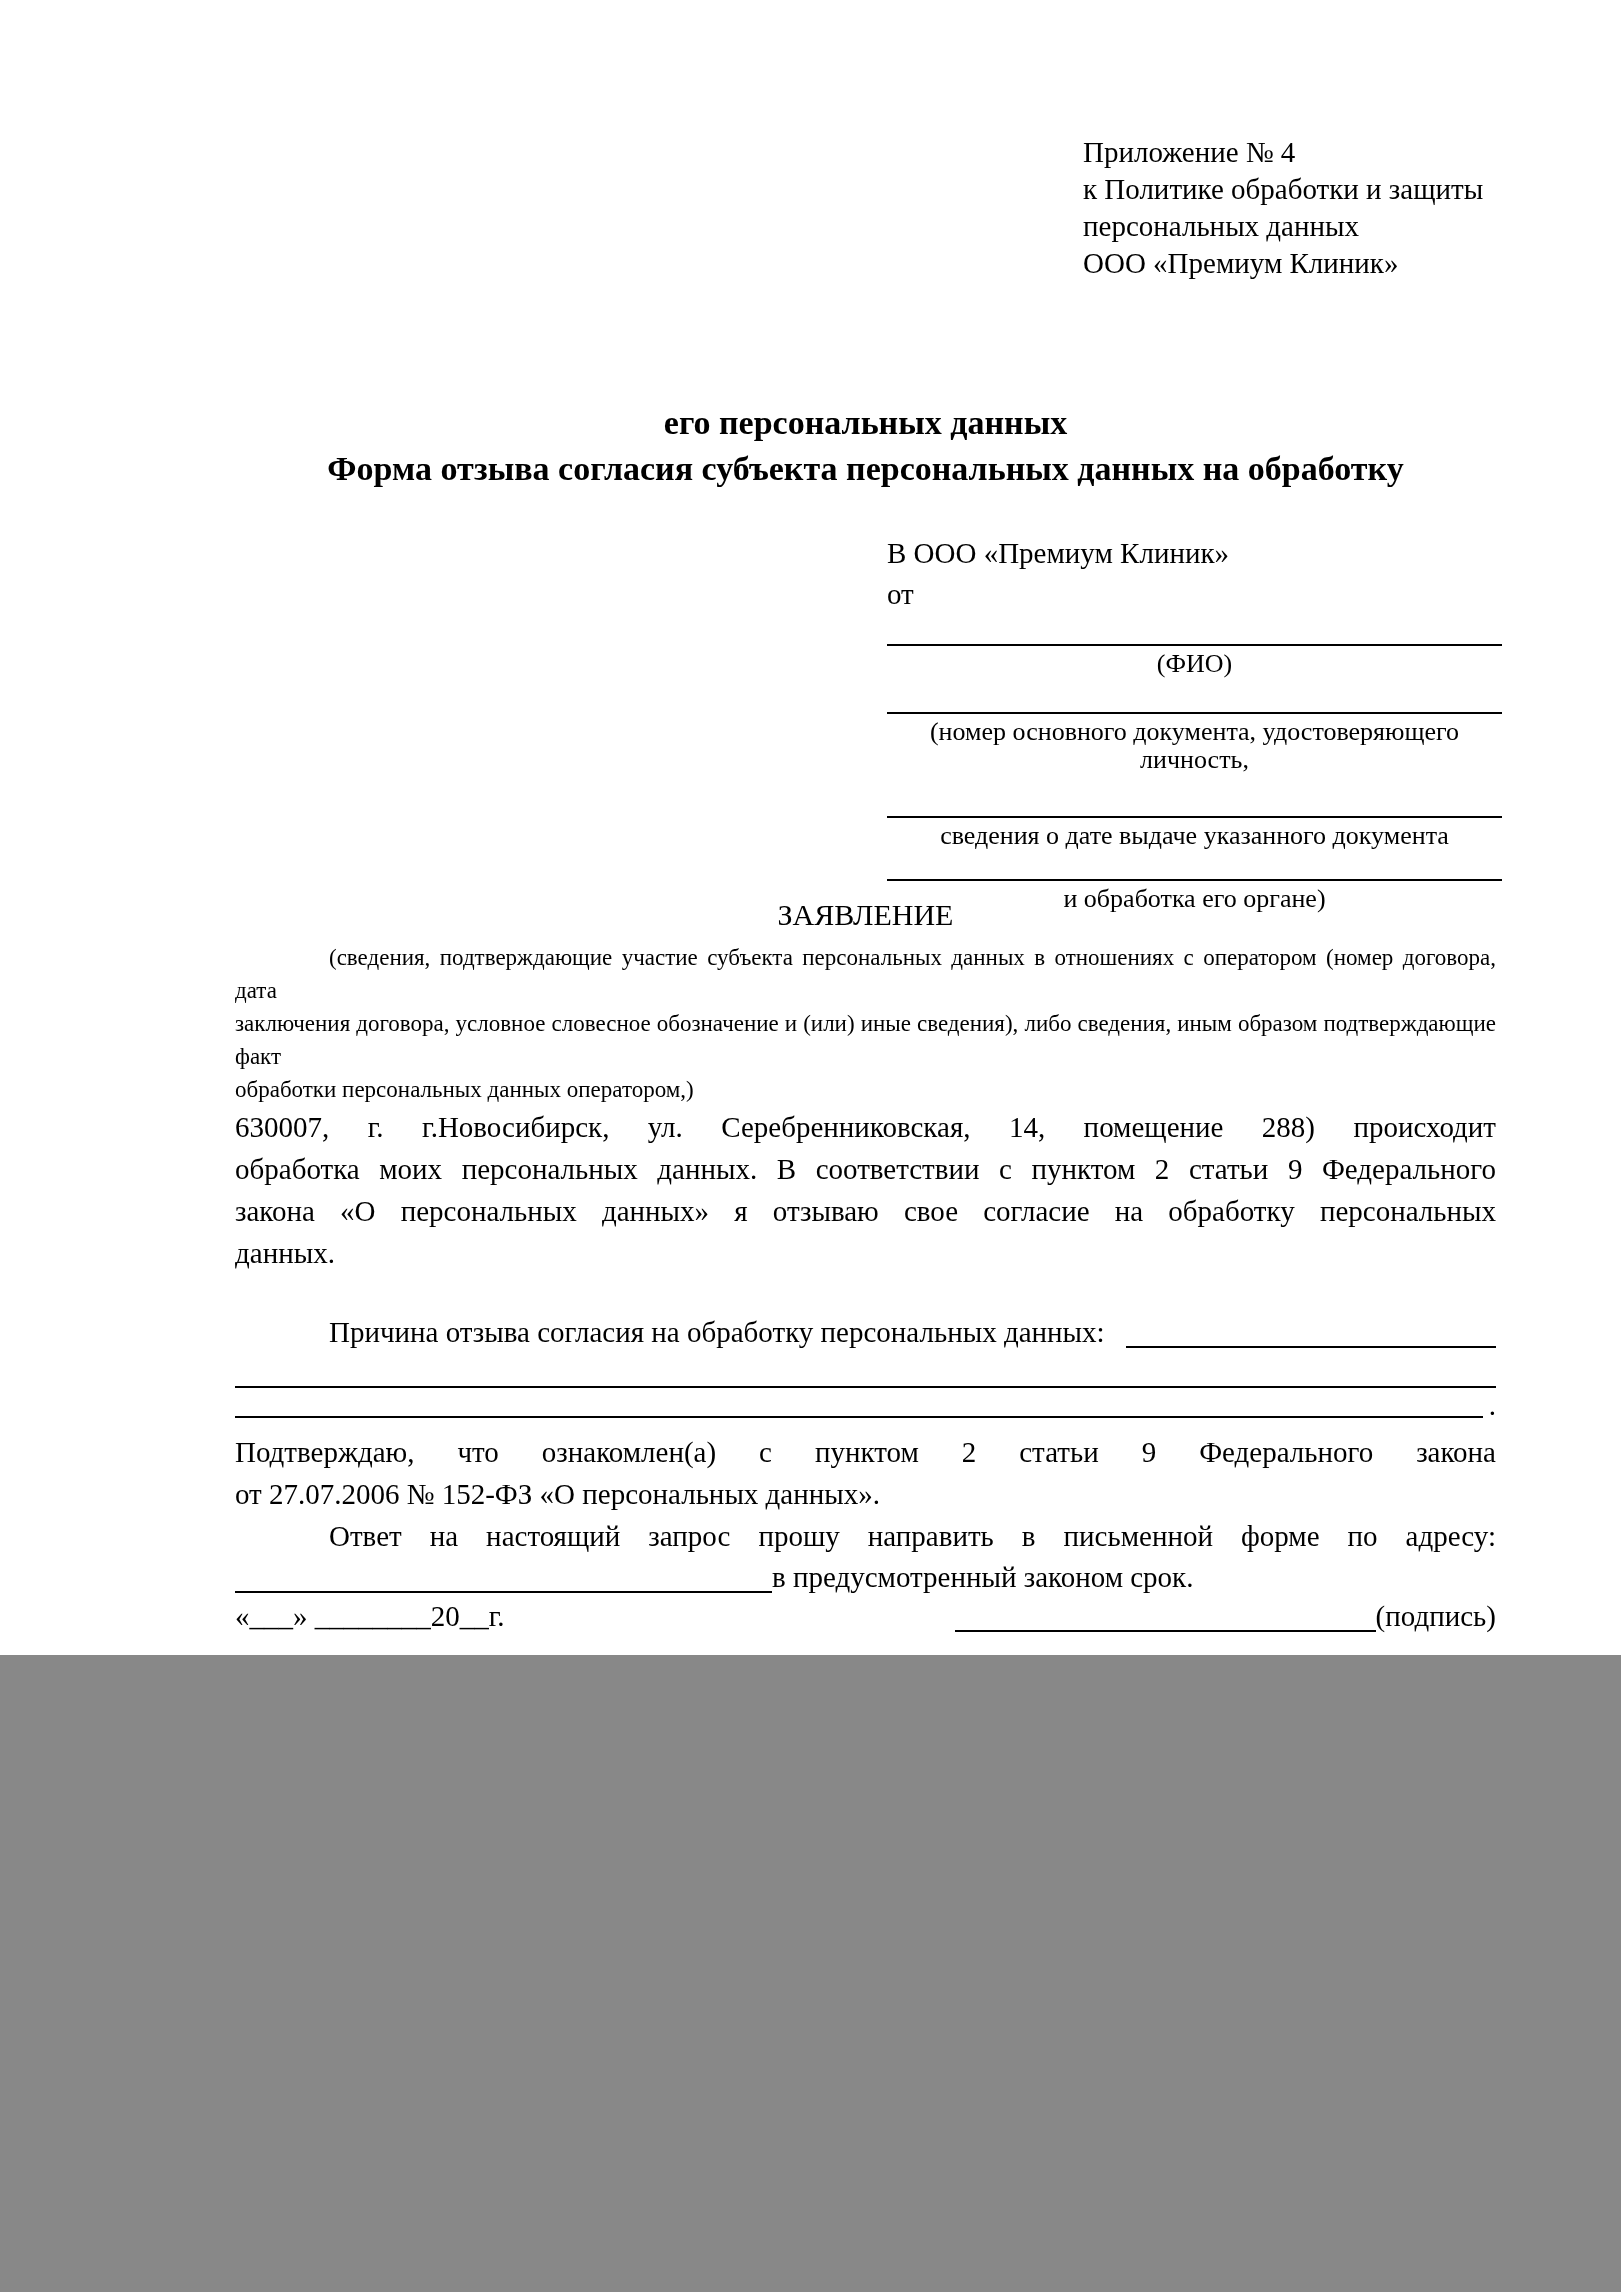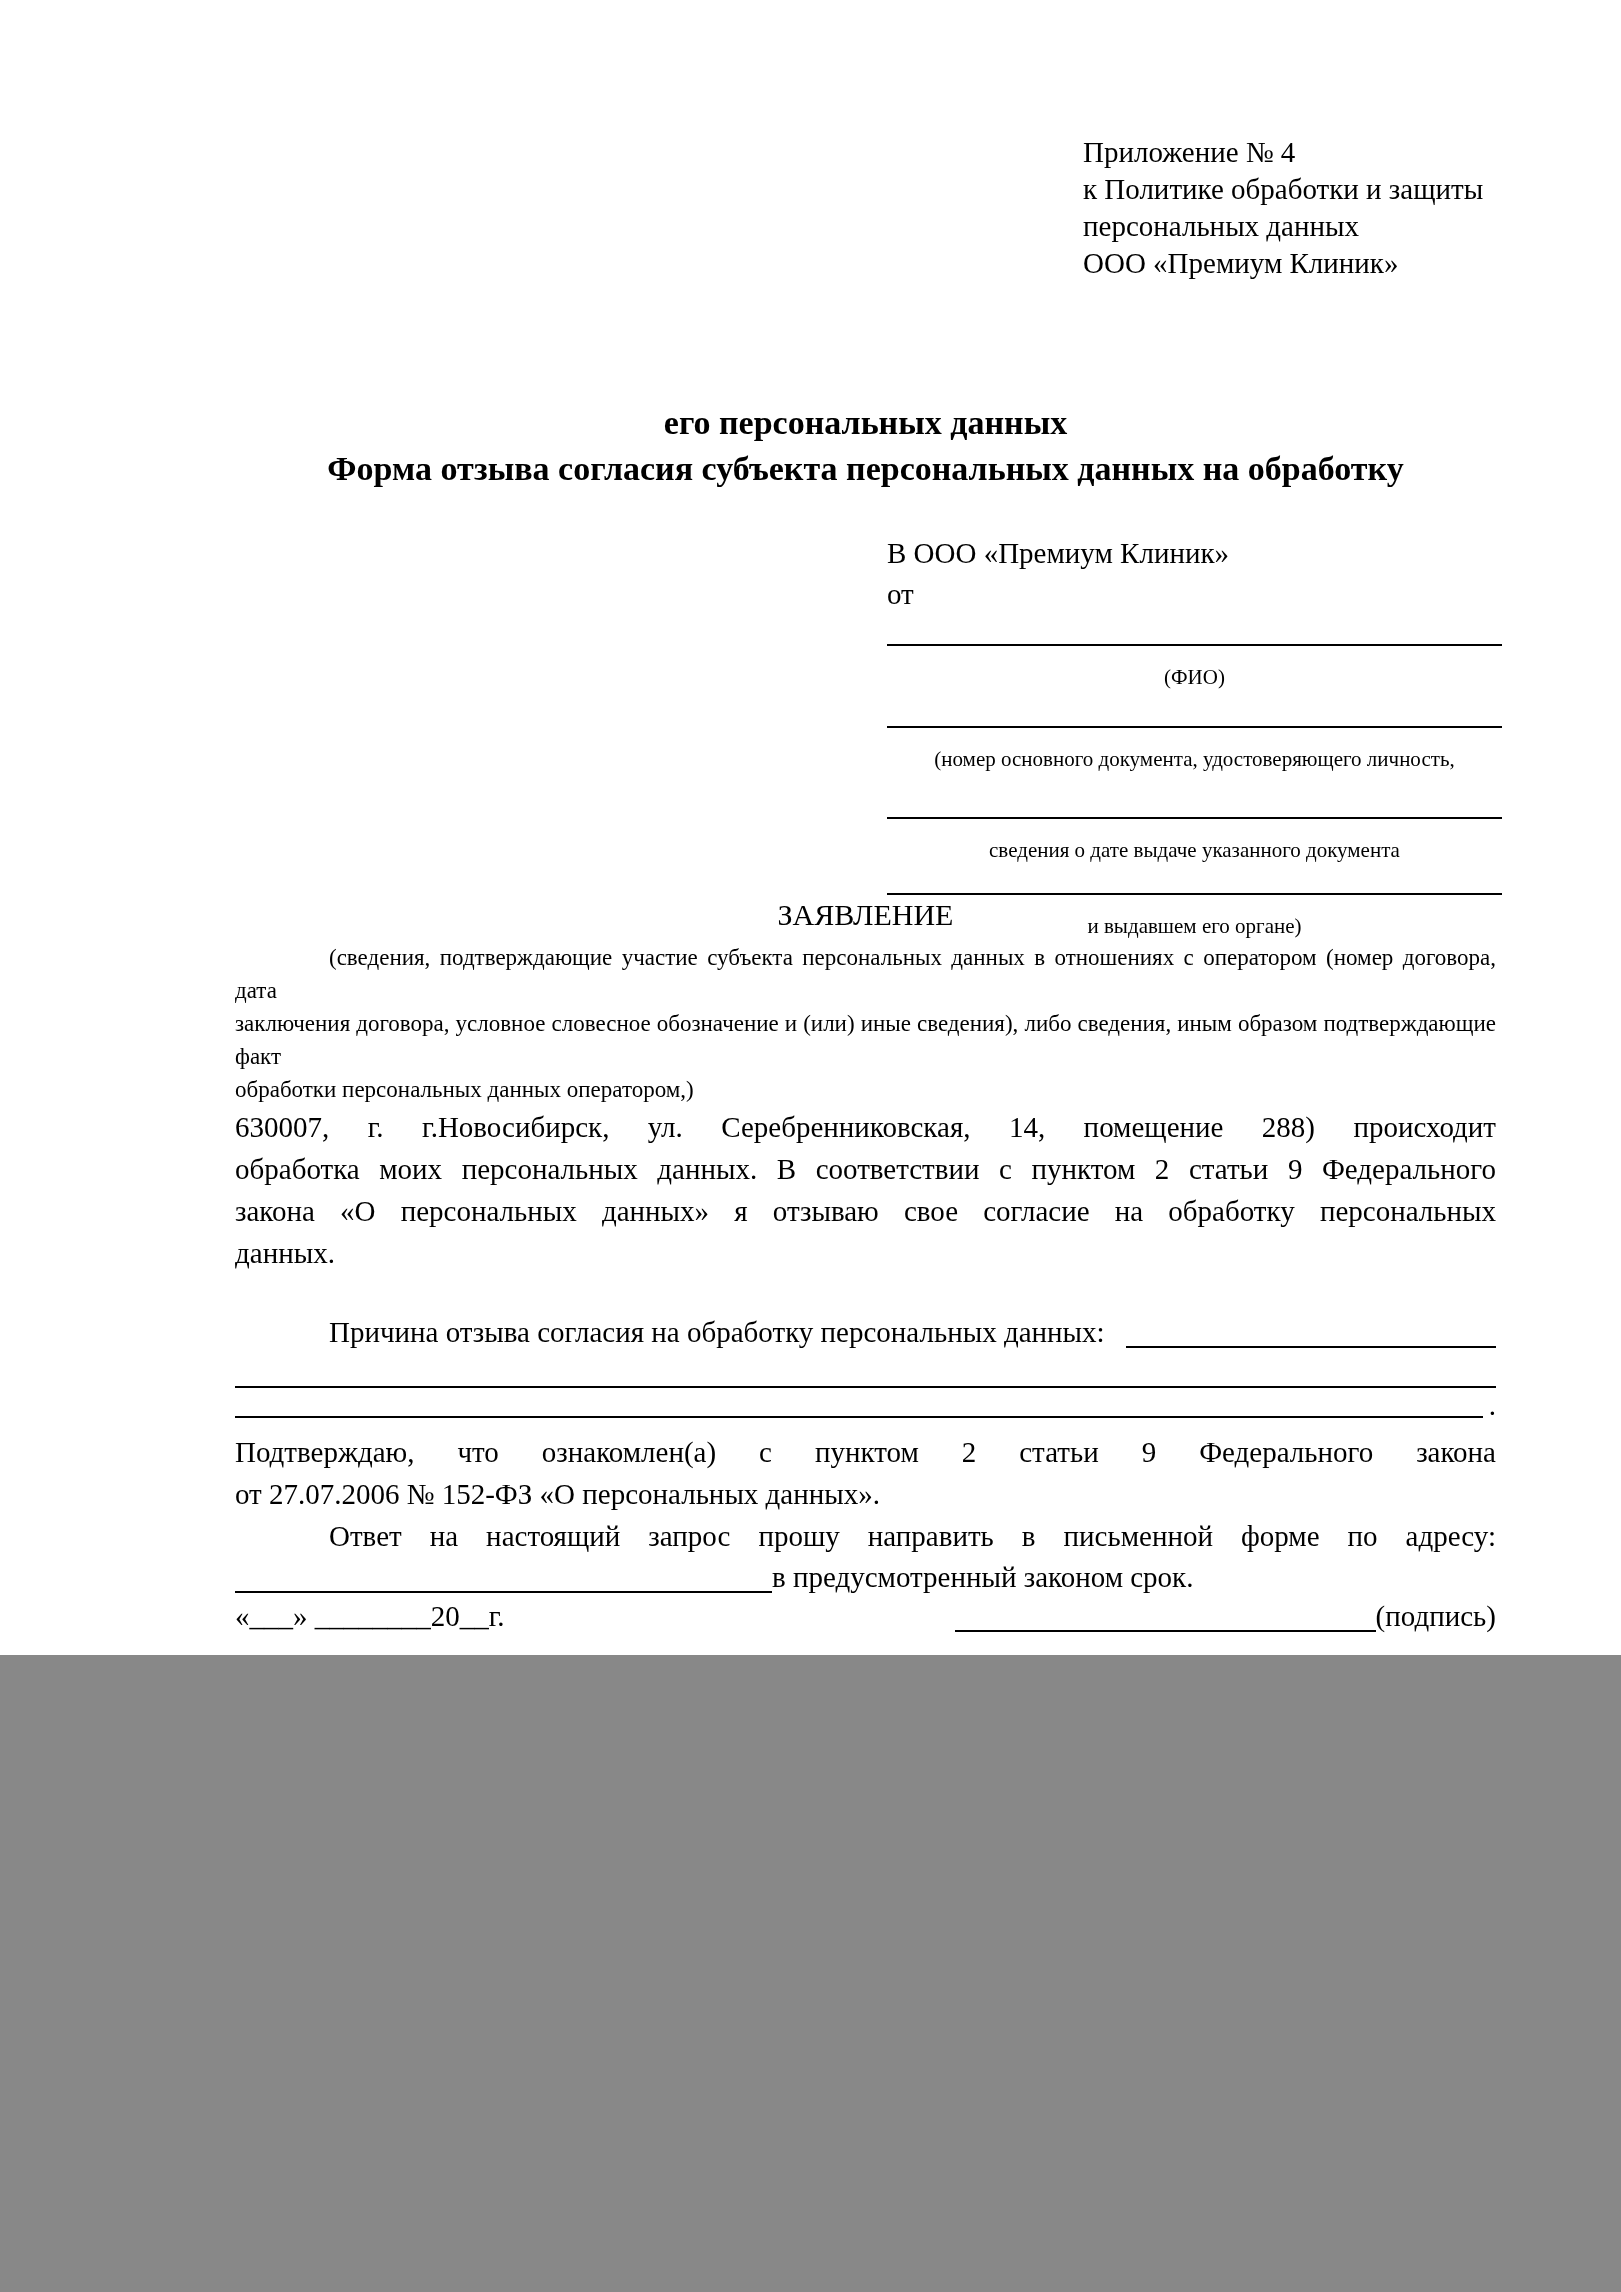--- a/index.html
+++ b/index.html
@@ -25,21 +25,21 @@
     font-size:34px;line-height:46px;
   }
   
   .addressee{
     position:absolute;left:887px;top:534px;width:615px;
     font-size:29px;line-height:39px;
   }
   .addressee .from{margin-top:2px;}
   .field{border-top:2.9px solid #000;text-align:center;}
   .field .caption{
-    display:block;font-size:21px;line-height:27.4px;padding-top:18px;
+    display:block;font-size:26px;line-height:27.4px;padding-top:4px;
   }
   .field.f1{margin-top:30px;}
   .field.f2{margin-top:35px;}
   .field.f3{margin-top:43px;}
   .field.f4{margin-top:29px;}
   
   .statement{
     position:absolute;left:235px;top:898px;width:1261px;
     font-size:29px;
   }
@@ -98,21 +98,21 @@
     <div class="field f1">
       <span class="caption">(ФИО)</span>
     </div>
     <div class="field f2">
       <span class="caption">(номер основного документа, удостоверяющего личность,</span>
     </div>
     <div class="field f3">
       <span class="caption">сведения о дате выдаче указанного документа</span>
     </div>
     <div class="field f4">
-      <span class="caption">и выдавшем его органе)</span>
+      <span class="caption">и обработка его органе)</span>
     </div>
   </div>
 
   <div class="statement">
     <h2 class="stmt-heading">ЗАЯВЛЕНИЕ</h2>
 
 
     <div class="note-line jl ind">(сведения, подтверждающие участие субъекта персональных данных в отношениях с оператором (номер договора, дата</div>
     <div class="note-line jl">заключения договора, условное словесное обозначение и (или) иные сведения), либо сведения, иным образом подтверждающие факт</div>
     <div class="note-line">обработки персональных данных оператором,)</div>

